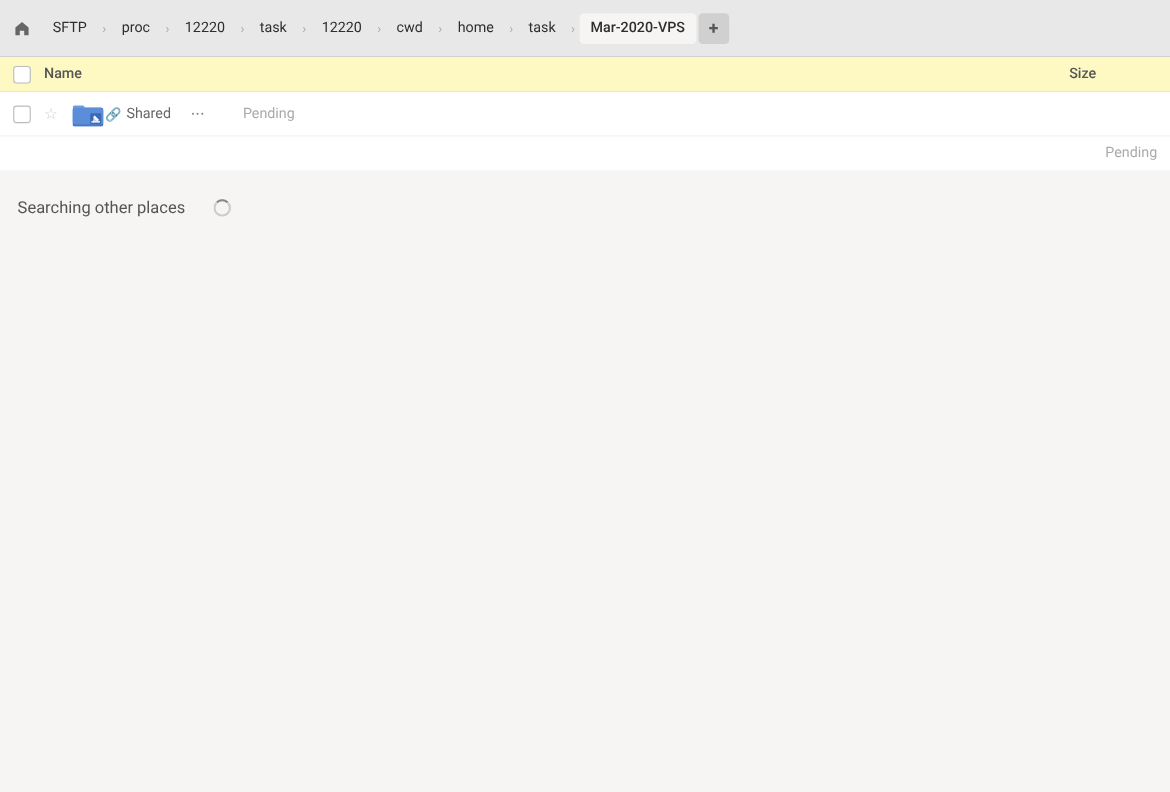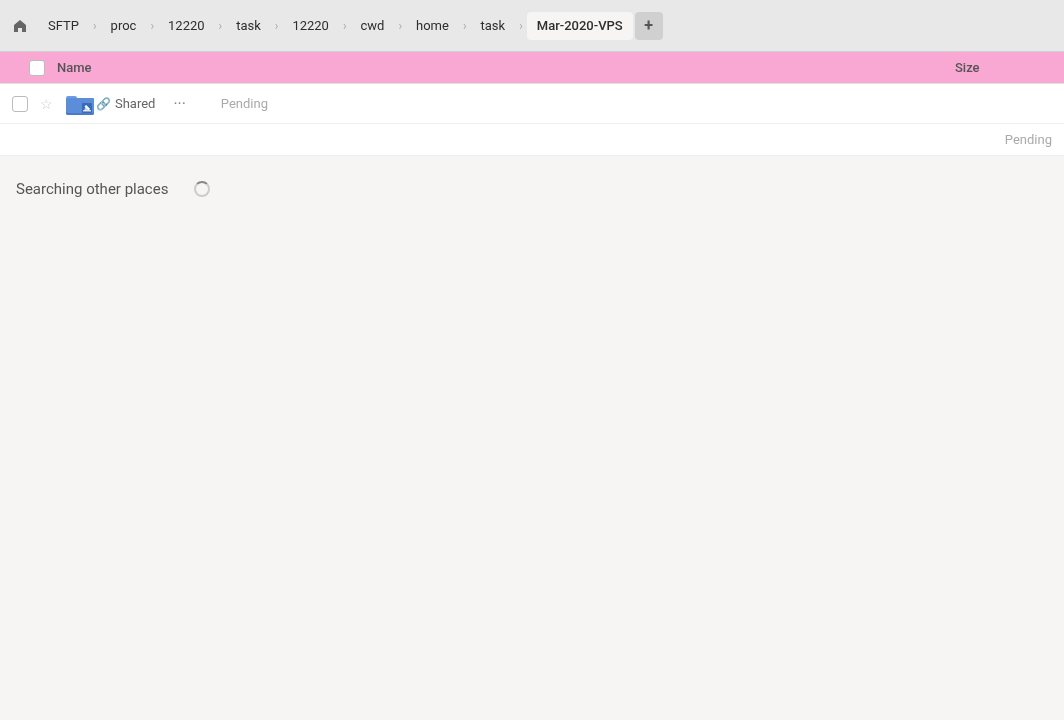--- a/index.html
+++ b/index.html
@@ -76,23 +76,23 @@
       color: #555;
       font-size: 16px;
       font-weight: bold;
     }
 
     
     .column-header {
       display: flex;
       align-items: center;
       height: 32px;
-      padding: 0 29px;
+      padding: 0 12px;
       border-bottom: 1px solid #e0e0e0;
-      background: #f9a8d4;
+      background: #fef9c3;
     }
 
     .col-checkbox {
       width: 28px;
       display: flex;
       align-items: center;
     }
 
     .col-name {
       flex: 1;

